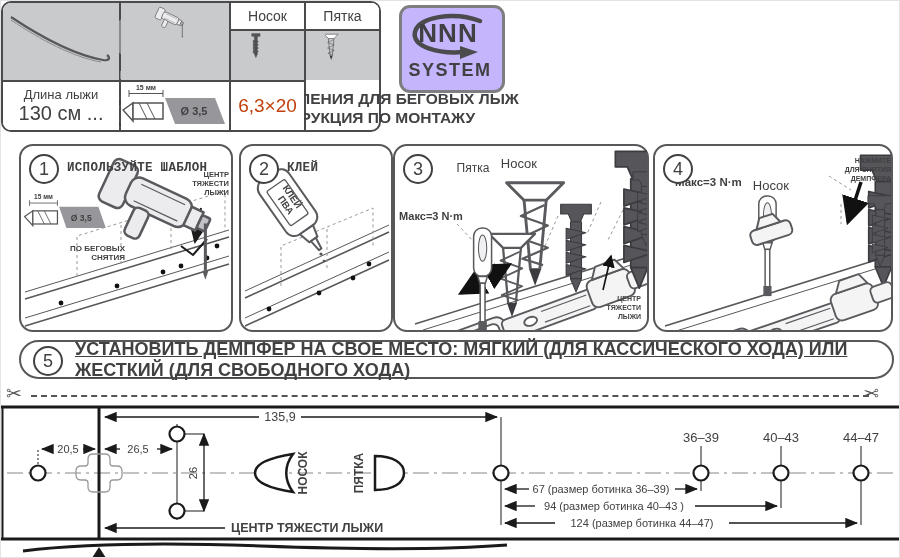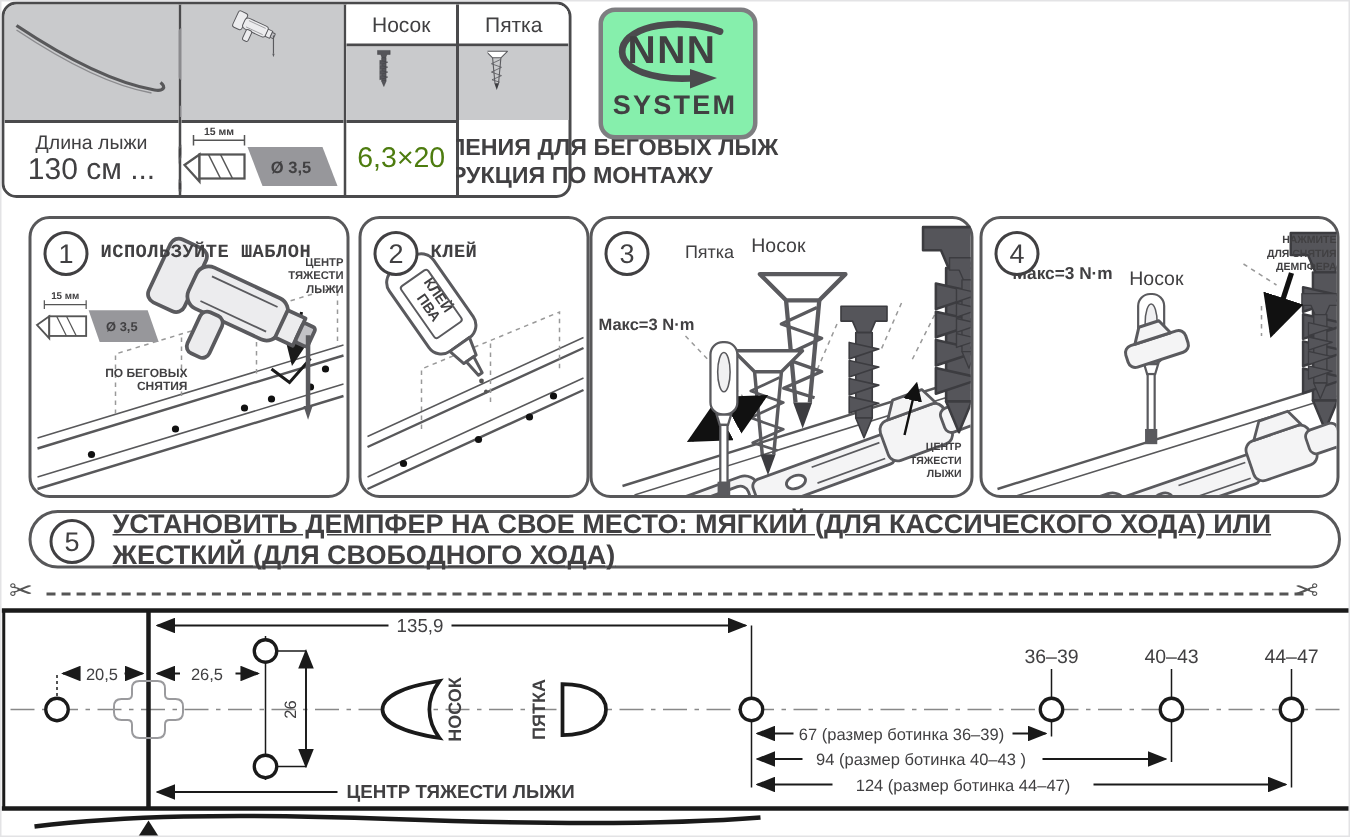--- a/index.html
+++ b/index.html
@@ -5,35 +5,35 @@
   html,body{margin:0;padding:0;background:#fff;}
   .page{position:relative;width:900px;height:558px;background:#fff;overflow:hidden;
         font-family:"Liberation Sans",sans-serif;color:#414042;border:1px solid #e3e3e5;box-sizing:border-box;}
   .abs{position:absolute;}
   svg text{font-family:"Liberation Sans",sans-serif;fill:#414042;}
 
   
   .brand{left:28px;top:0px;font-size:57px;font-weight:800;color:#8b8b8e;letter-spacing:5px;transform:scaleY(1.08);transform-origin:top left;}
   .tagline{left:30px;top:68px;font-size:11px;font-weight:700;color:#8b8b8e;letter-spacing:4px;}
   .titleblock{left:257px;top:88px;font-size:15.5px;font-weight:700;color:#414042;line-height:19px;}
-  .nnn-badge{left:398px;top:4px;width:100px;height:82px;border:3px solid #7e7e81;border-radius:11px;background:#86efac;}
+  .nnn-badge{left:398px;top:4px;width:100px;height:82px;border:3px solid #7e7e81;border-radius:11px;background:#c4b5fd;}
 
   
   .spec{left:515px;top:4px;width:380px;height:131px;border:2px solid #4a4a4c;border-radius:10px;
         overflow:hidden;display:flex;background:#fff;box-sizing:border-box;}
   .spec-col{display:flex;flex-direction:column;box-sizing:border-box;}
   .spec-col + .spec-col{border-left:2px solid #4a4a4c;}
   .spec-top{height:77px;background:#c9cacc;position:relative;box-sizing:border-box;}
   .spec-top.white{background:#fff;}
   .spec-head{height:26px;border-bottom:2px solid #4a4a4c;background:#fff;display:flex;align-items:center;justify-content:center;
              font-size:14px;font-weight:400;}
   .spec-grayfill{flex:1;background:#c9cacc;display:flex;align-items:center;justify-content:center;}
   .spec-bottom{flex:1;border-top:2px solid #4a4a4c;background:#fff;display:flex;flex-direction:column;
                align-items:center;justify-content:center;position:relative;}
-  .spec-size{font-size:19px;color:#4d7c0f;}
+  .spec-size{font-size:19px;color:#c2410c;}
 
   
   .panel{border:2px solid #58585a;border-radius:14px;background:#fff;box-sizing:border-box;}
   .numc{position:absolute;left:8px;top:8px;width:30px;height:30px;border:2px solid #414042;border-radius:50%;
         display:flex;align-items:center;justify-content:center;font-size:18px;background:#fff;z-index:3;box-sizing:border-box;}
   .ptitle{position:absolute;left:46px;top:15px;font-size:12.5px;font-weight:700;letter-spacing:.3px;z-index:3;font-family:Liberation Mono, monospace;}
   .tinylabel{position:absolute;font-size:7.5px;font-weight:700;line-height:9px;text-align:right;z-index:3;color:#414042;}
 
   
   .banner{left:18px;top:339px;width:875px;height:39px;border:2px solid #58585a;border-radius:20px;background:#fff;box-sizing:border-box;}

